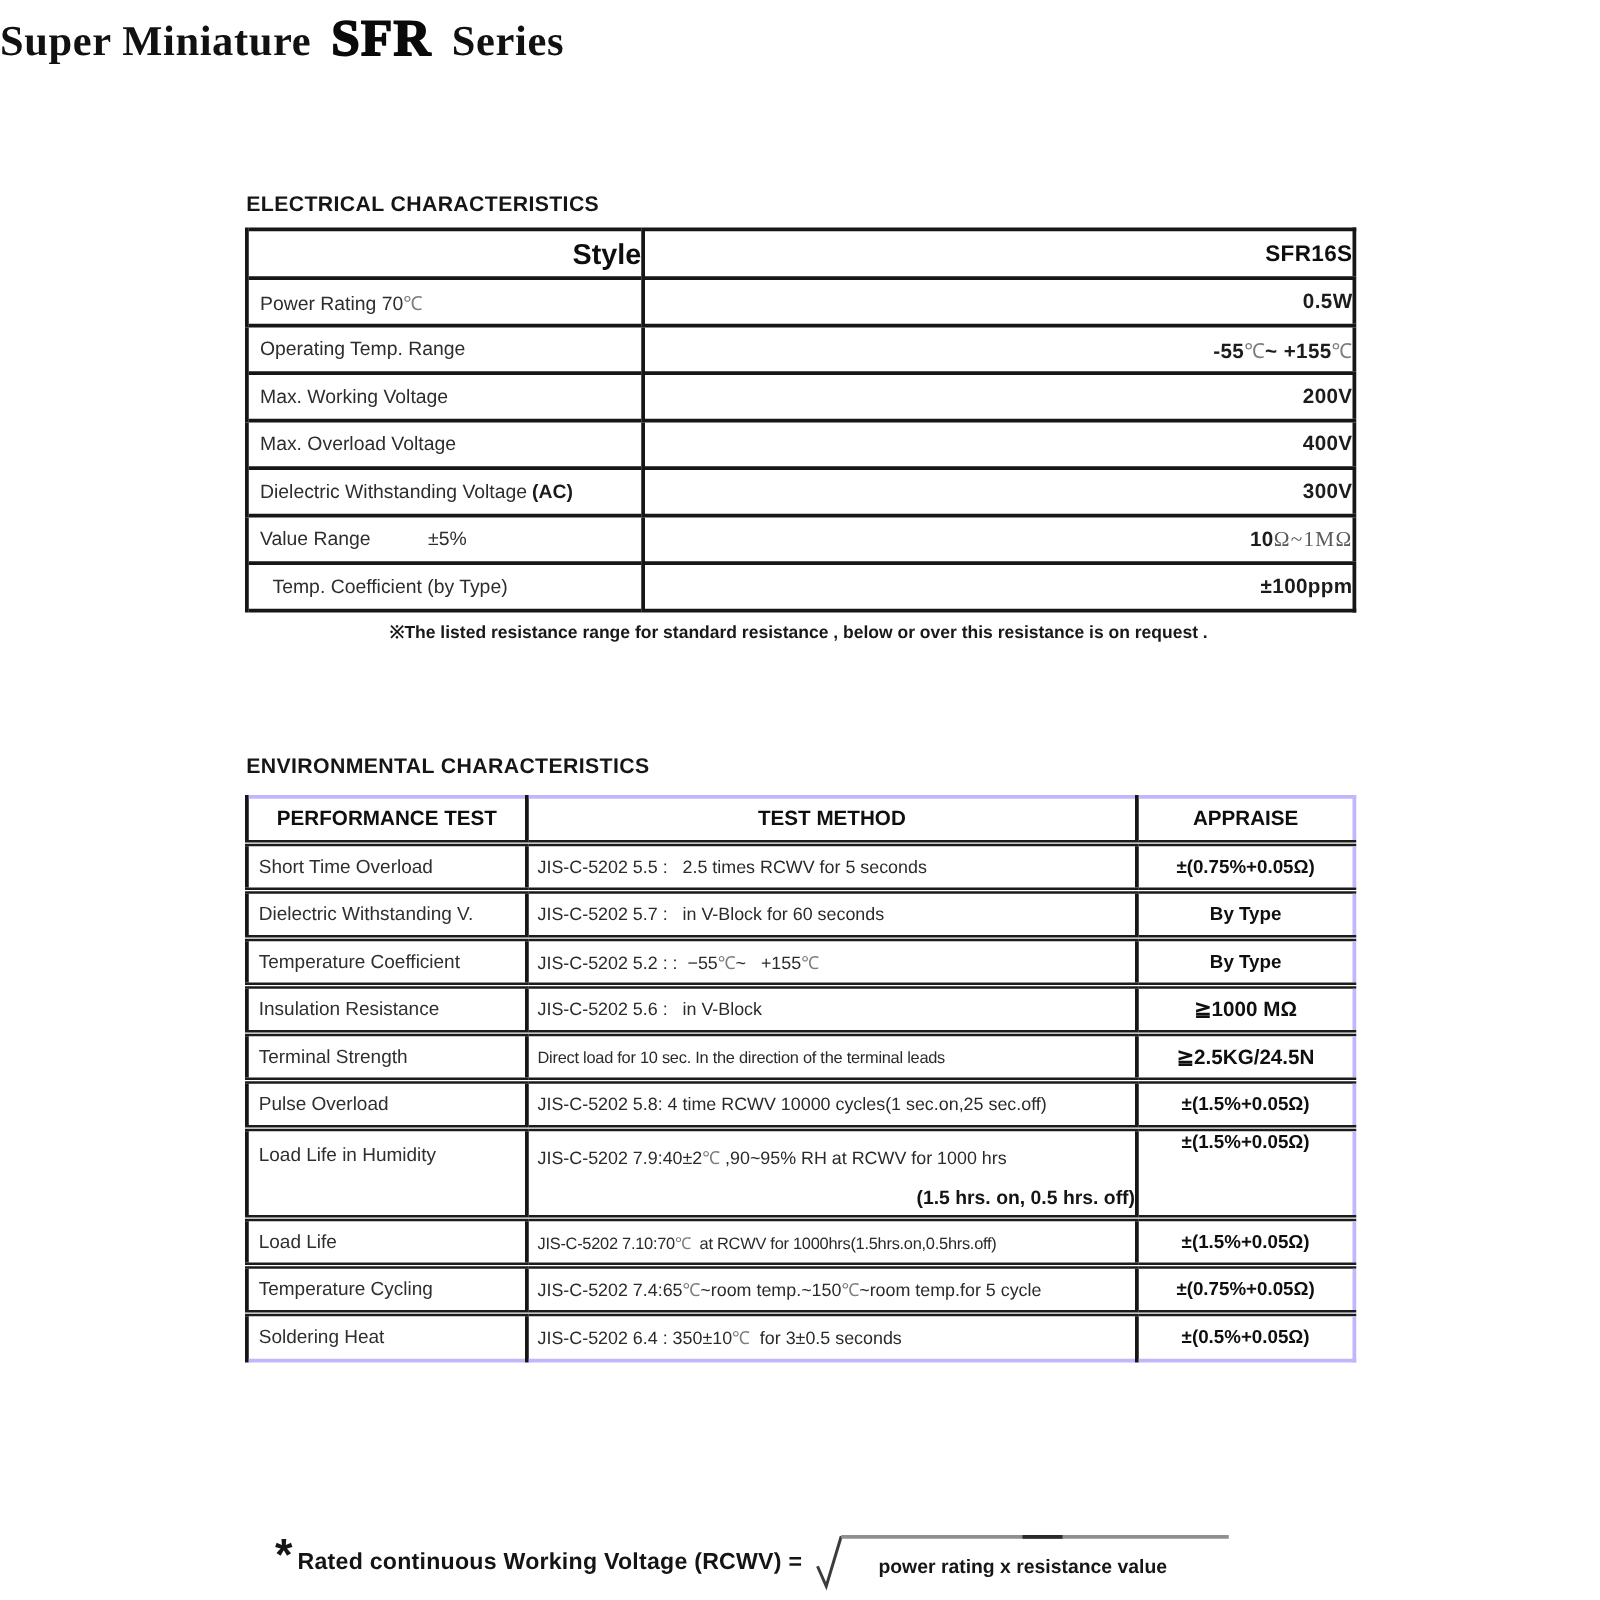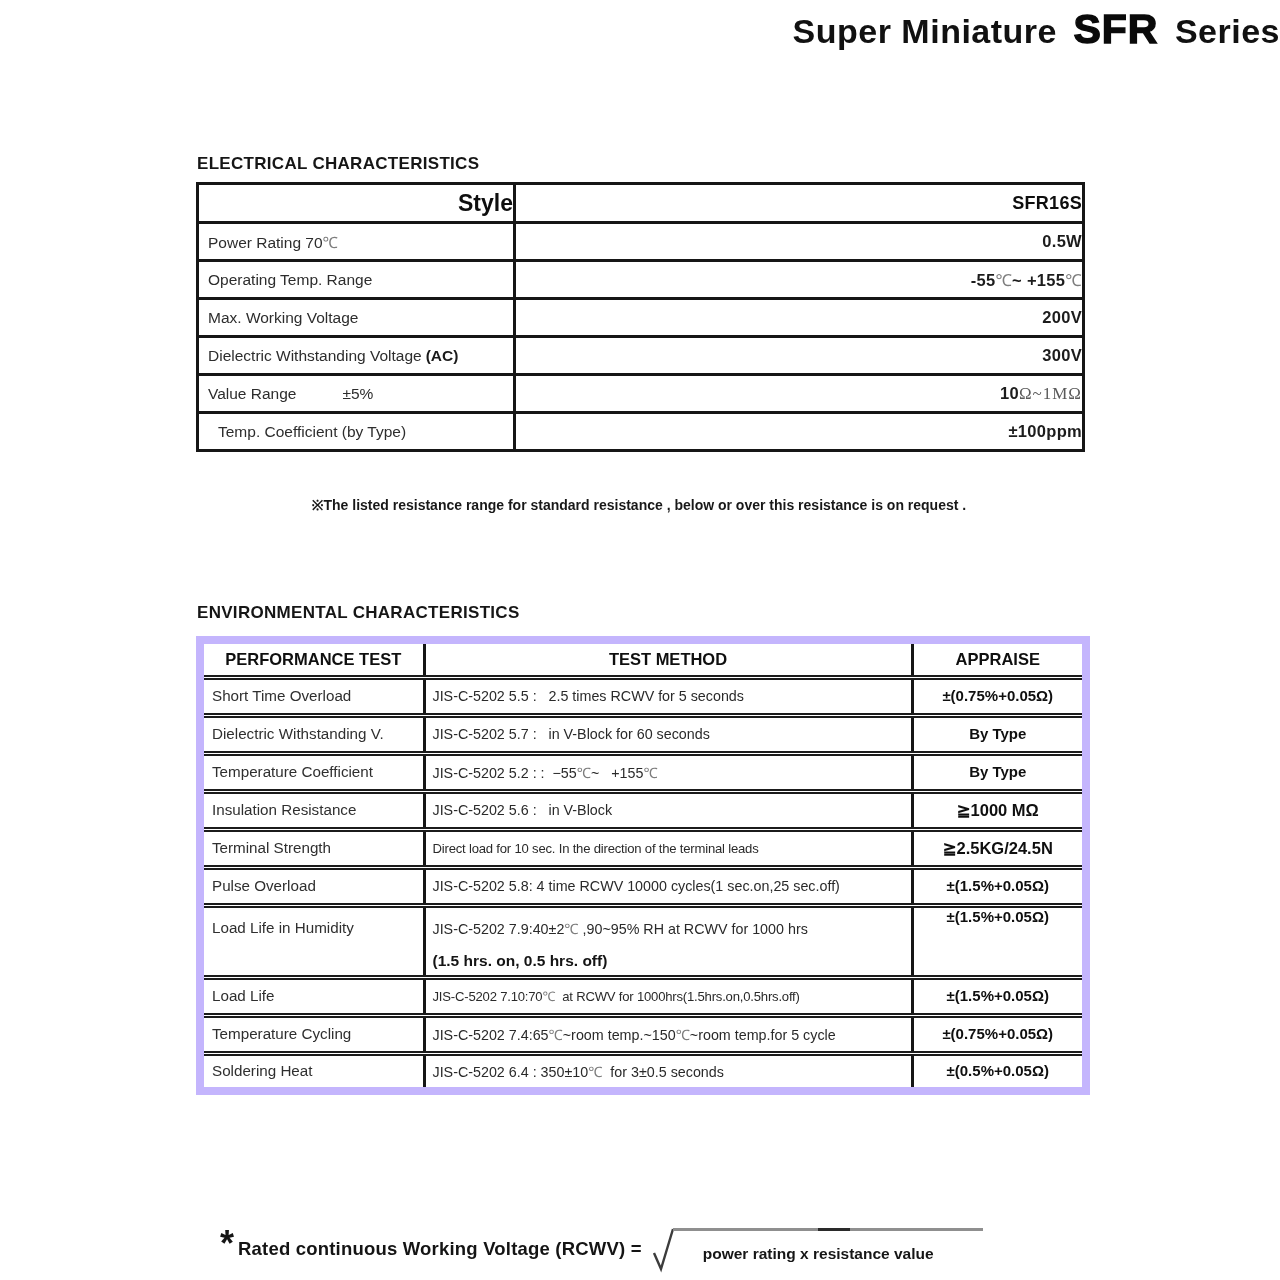--- a/index.html
+++ b/index.html
@@ -1,20 +1,20 @@
 <!DOCTYPE html>
 <html><head>
 <meta charset="utf-8">
 <style>
   html,body{margin:0;padding:0;background:#fff;}
   body{width:1280px;height:1280px;position:relative;font-family:"Liberation Sans",sans-serif;color:#1a1a1a;overflow:hidden;}
   .abs{position:absolute;}
 
   
-  .title{top:6px;left:0;width:1280px;text-align:right;white-space:nowrap;}
+  .title{top:6px;left:0;width:1280px;text-align:left;white-space:nowrap;font-family:Liberation Serif, serif;}
   .t-main{font-size:34px;font-weight:bold;color:#111;letter-spacing:.5px;}
   .t-code{font-size:41px;font-weight:bold;color:#0a0a0a;letter-spacing:1px;margin:0 12px;-webkit-text-stroke:1.4px #0a0a0a;}
   
   .sect-h{font-size:17px;font-weight:bold;color:#161616;letter-spacing:.3px;white-space:nowrap;}
 
   
   table{border-collapse:collapse;table-layout:fixed;}
   .etable{width:886px;border:3px solid #161616;}
   .etable td{border-left:3px solid #161616;border-top:3px solid #161616;padding:0;vertical-align:middle;overflow:hidden;}
   .etable tr.first td{border-top:none;}
@@ -24,36 +24,36 @@
   .e-tol{font-size:15.5px;color:#2d2d2d;margin-left:46px;}
   .e-val-cell{text-align:right;}
   .e-val{font-size:16.5px;font-weight:600;color:#1c1c1c;letter-spacing:.3px;white-space:pre-wrap;margin-top:48px;}
   .e-val-serif{font-size:17px;font-family:"Liberation Serif",serif;color:#5a5a5a;letter-spacing:1px;margin-top:26px;}
   .hdr-style{font-size:23px;font-weight:bold;color:#0e0e0e;}
   .hdr-model{font-size:18px;font-weight:bold;color:#0e0e0e;letter-spacing:.3px;}
   .indent{padding-left:19px !important;}
   .note{font-size:14px;font-weight:bold;color:#181818;text-align:center;white-space:pre-wrap;}
 
   
-  .vtable{width:886px;border:8px solid #c4b5fd;}
+  .vtable{width:886px;border:3px solid #c4b5fd;}
   .vtable td{border-left:3px solid #161616;border-top:5px double #1b1b1b;padding:0;vertical-align:middle;overflow:hidden;}
   .vtable tr.first td{border-top:none;}
   .vtable td.c1{padding-left:8px;}
   .vtable td.c2{padding-left:7px;}
   .vtable td.c3{text-align:center;padding:0 2px;}
   .v-h{font-size:16.5px;font-weight:bold;color:#0f0f0f;text-align:center;display:block;}
   .v-test{font-size:15.2px;color:#2f2f2f;}
   .v-meth{font-size:14.3px;color:#2a2a2a;white-space:pre-wrap;display:block;}
   .v-meth.tight{font-size:13.1px;letter-spacing:-0.2px;}
   .v-app{font-size:15px;font-weight:bold;color:#0f0f0f;white-space:nowrap;}
   .v-app.big{font-size:16.5px;}
   .v-app.small{font-size:13.4px;}
   .v-app.med{font-size:14.3px;}
   td.vtop{vertical-align:top;padding-top:11px;}
-  .hum-line2{display:block;text-align:left;font-size:15.5px;font-weight:bold;color:#141414;margin-top:14px;}
+  .hum-line2{display:block;text-align:right;font-size:15.5px;font-weight:bold;color:#141414;margin-top:14px;}
 
   
   .footer{left:220px;top:1218px;display:flex;align-items:flex-start;white-space:nowrap;}
   .star{font-size:36px;font-weight:bold;line-height:1;margin-top:8px;color:#161616;}
   .f-label{font-size:18.5px;font-weight:bold;color:#141414;margin:20px 8px 0 4px;letter-spacing:.2px;}
   .sqrt{display:inline-flex;align-items:flex-start;margin-top:0;}
   .sqrt svg{display:block;margin-top:9px;}
   .radicand{border-top:3px solid #8f8f8f;margin-top:10px;margin-left:-3px;padding:14px 30px 0 30px;font-size:15.5px;font-weight:bold;color:#161616;min-width:250px;position:relative;}
   .radicand .seg{position:absolute;top:-3px;left:145px;width:32px;height:3px;background:#2a2a2a;}
 
@@ -85,20 +85,24 @@
     <td class="lblcell"><span class="e-lbl">Power Rating 70<span class="dg">℃</span></span></td>
     <td class="e-val-cell"><span class="e-val">0.5W</span></td>
   </tr>
   <tr style="height:38px">
     <td class="lblcell"><span class="e-lbl">Operating Temp. Range</span></td>
     <td class="e-val-cell"><span class="e-val">-55<span class="dg">℃</span>~ +155<span class="dg">℃</span></span></td>
   </tr>
   <tr style="height:38px">
     <td class="lblcell"><span class="e-lbl">Max. Working Voltage</span></td>
     <td class="e-val-cell"><span class="e-val">200V</span></td>
+  </tr>
+  <tr style="height:38px">
+    <td class="lblcell"><span class="e-lbl">Max. Overload Voltage</span></td>
+    <td class="e-val-cell"><span class="e-val">400V</span></td>
   </tr>
   <tr style="height:38px">
     <td class="lblcell"><span class="e-lbl">Dielectric Withstanding Voltage</span><span class="e-lbl-b">(AC)</span></td>
     <td class="e-val-cell"><span class="e-val">300V</span></td>
   </tr>
   <tr style="height:38px">
     <td class="lblcell"><span class="e-lbl">Value Range</span><span class="e-tol">±5%</span></td>
     <td class="e-val-cell"><span class="e-val">10</span><span class="e-val-serif">Ω~1MΩ</span></td>
   </tr>
   <tr style="height:38px">

